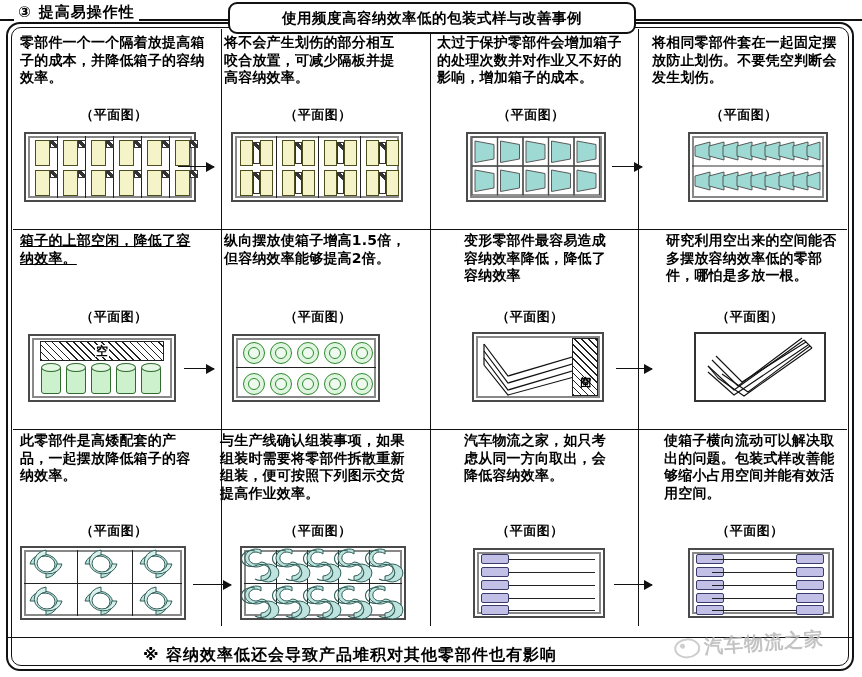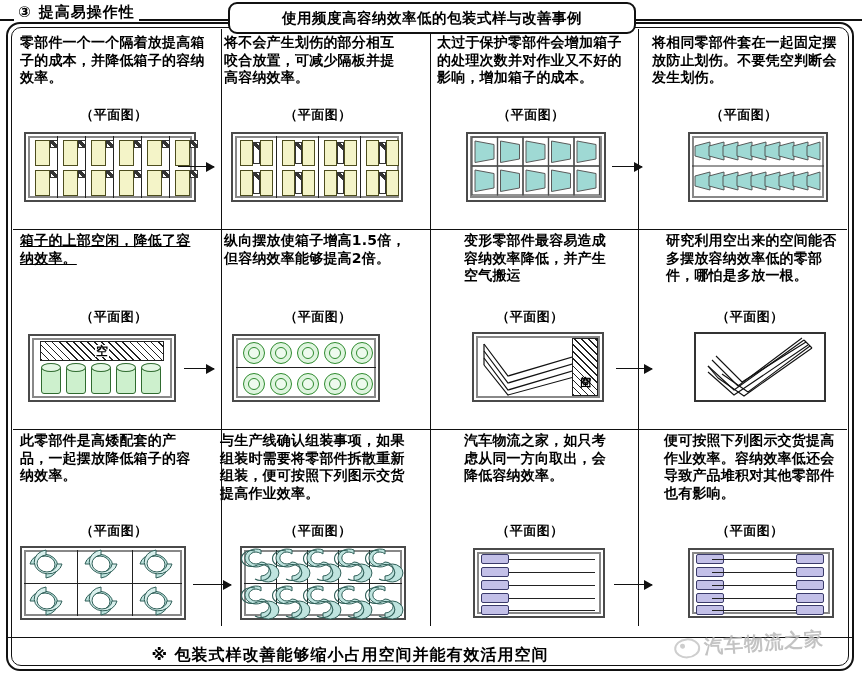--- a/index.html
+++ b/index.html
@@ -356,21 +356,21 @@
     <div class="ring-in" style="left:43px;top:44px;width:12px;height:12px;"></div>
     <div class="ring" style="left:65px;top:39px;width:22px;height:22px;"></div>
     <div class="ring-in" style="left:70px;top:44px;width:12px;height:12px;"></div>
     <div class="ring" style="left:92px;top:39px;width:22px;height:22px;"></div>
     <div class="ring-in" style="left:97px;top:44px;width:12px;height:12px;"></div>
     <div class="ring" style="left:119px;top:39px;width:22px;height:22px;"></div>
     <div class="ring-in" style="left:124px;top:44px;width:12px;height:12px;"></div>
   </div>
 
   <div class="cell" style="left:462px;top:232px;width:160px;height:22px;">
-    <div class="celltext">变形零部件最容易造成容纳效率降低，并产生空气搬运</div>
+    <div class="celltext">变形零部件最容易造成容纳效率降低，降低了容纳效率</div>
   </div>
   <div class="planlabel" style="position:absolute;left:440px;top:308px;width:180px;">（平面图）</div>
   <div style="position:absolute;left:472px;top:332px;width:132px;height:70px;">
     <div class="crate" style="left:0;top:0;width:132px;height:70px;"></div>
     <svg width="132" height="70" style="position:absolute;left:0;top:0;">
       <g stroke="#111" stroke-width="1.2" fill="none">
         <polyline points="12,12 36,44 124,18"></polyline>
         <polyline points="12,19 36,51 124,25"></polyline>
         <polyline points="12,26 36,58 124,32"></polyline>
         <polyline points="12,33 36,63 124,39"></polyline>
@@ -474,21 +474,21 @@
     <div class="pblock" style="left:8px;top:32px;width:28px;height:10px;"></div>
     <div class="rod" style="left:36px;top:37px;width:86px;"></div>
     <div class="pblock" style="left:8px;top:45px;width:28px;height:10px;"></div>
     <div class="rod" style="left:36px;top:50px;width:86px;"></div>
     <div class="pblock" style="left:8px;top:57px;width:28px;height:10px;"></div>
     <div class="rod" style="left:36px;top:62px;width:86px;"></div>
   </div>
   <div class="arrow" style="left:614px;top:584px;width:38px;"></div>
 
   <div class="cell" style="left:662px;top:432px;width:182px;height:22px;">
-    <div class="celltext">便可按照下列图示交货提高作业效率。容纳效率低还会导致产品堆积对其他零部件也有影响。</div>
+    <div class="celltext">使箱子横向流动可以解决取出的问题。包装式样改善能够缩小占用空间并能有效活用空间。</div>
   </div>
   <div class="planlabel" style="position:absolute;left:660px;top:522px;width:180px;">（平面图）</div>
   <div style="position:absolute;left:688px;top:548px;width:146px;height:70px;">
     <div class="crate" style="left:0;top:0;width:146px;height:70px;"></div>
     <div class="pblock" style="left:8px;top:6px;width:28px;height:10px;"></div>
     <div class="rod" style="left:24px;top:11px;width:86px;"></div>
     <div class="pblock" style="left:108px;top:6px;width:28px;height:10px;"></div>
     <div class="pblock" style="left:8px;top:19px;width:28px;height:10px;"></div>
     <div class="rod" style="left:24px;top:24px;width:86px;"></div>
     <div class="pblock" style="left:108px;top:19px;width:28px;height:10px;"></div>
@@ -497,19 +497,19 @@
     <div class="pblock" style="left:108px;top:32px;width:28px;height:10px;"></div>
     <div class="pblock" style="left:8px;top:45px;width:28px;height:10px;"></div>
     <div class="rod" style="left:24px;top:50px;width:86px;"></div>
     <div class="pblock" style="left:108px;top:45px;width:28px;height:10px;"></div>
     <div class="pblock" style="left:8px;top:57px;width:28px;height:10px;"></div>
     <div class="rod" style="left:24px;top:62px;width:86px;"></div>
     <div class="pblock" style="left:108px;top:57px;width:28px;height:10px;"></div>
   </div>
 
   <div class="footer-rule"></div>
-  <div class="footer-text">※ 包装式样改善能够缩小占用空间并能有效活用空间</div>
+  <div class="footer-text">※ 容纳效率低还会导致产品堆积对其他零部件也有影响</div>
   <div class="watermark">
     <span class="wm-circle"></span>
     <span>汽车物流之家</span>
   </div>
 
 </div>
 
 </body></html>

